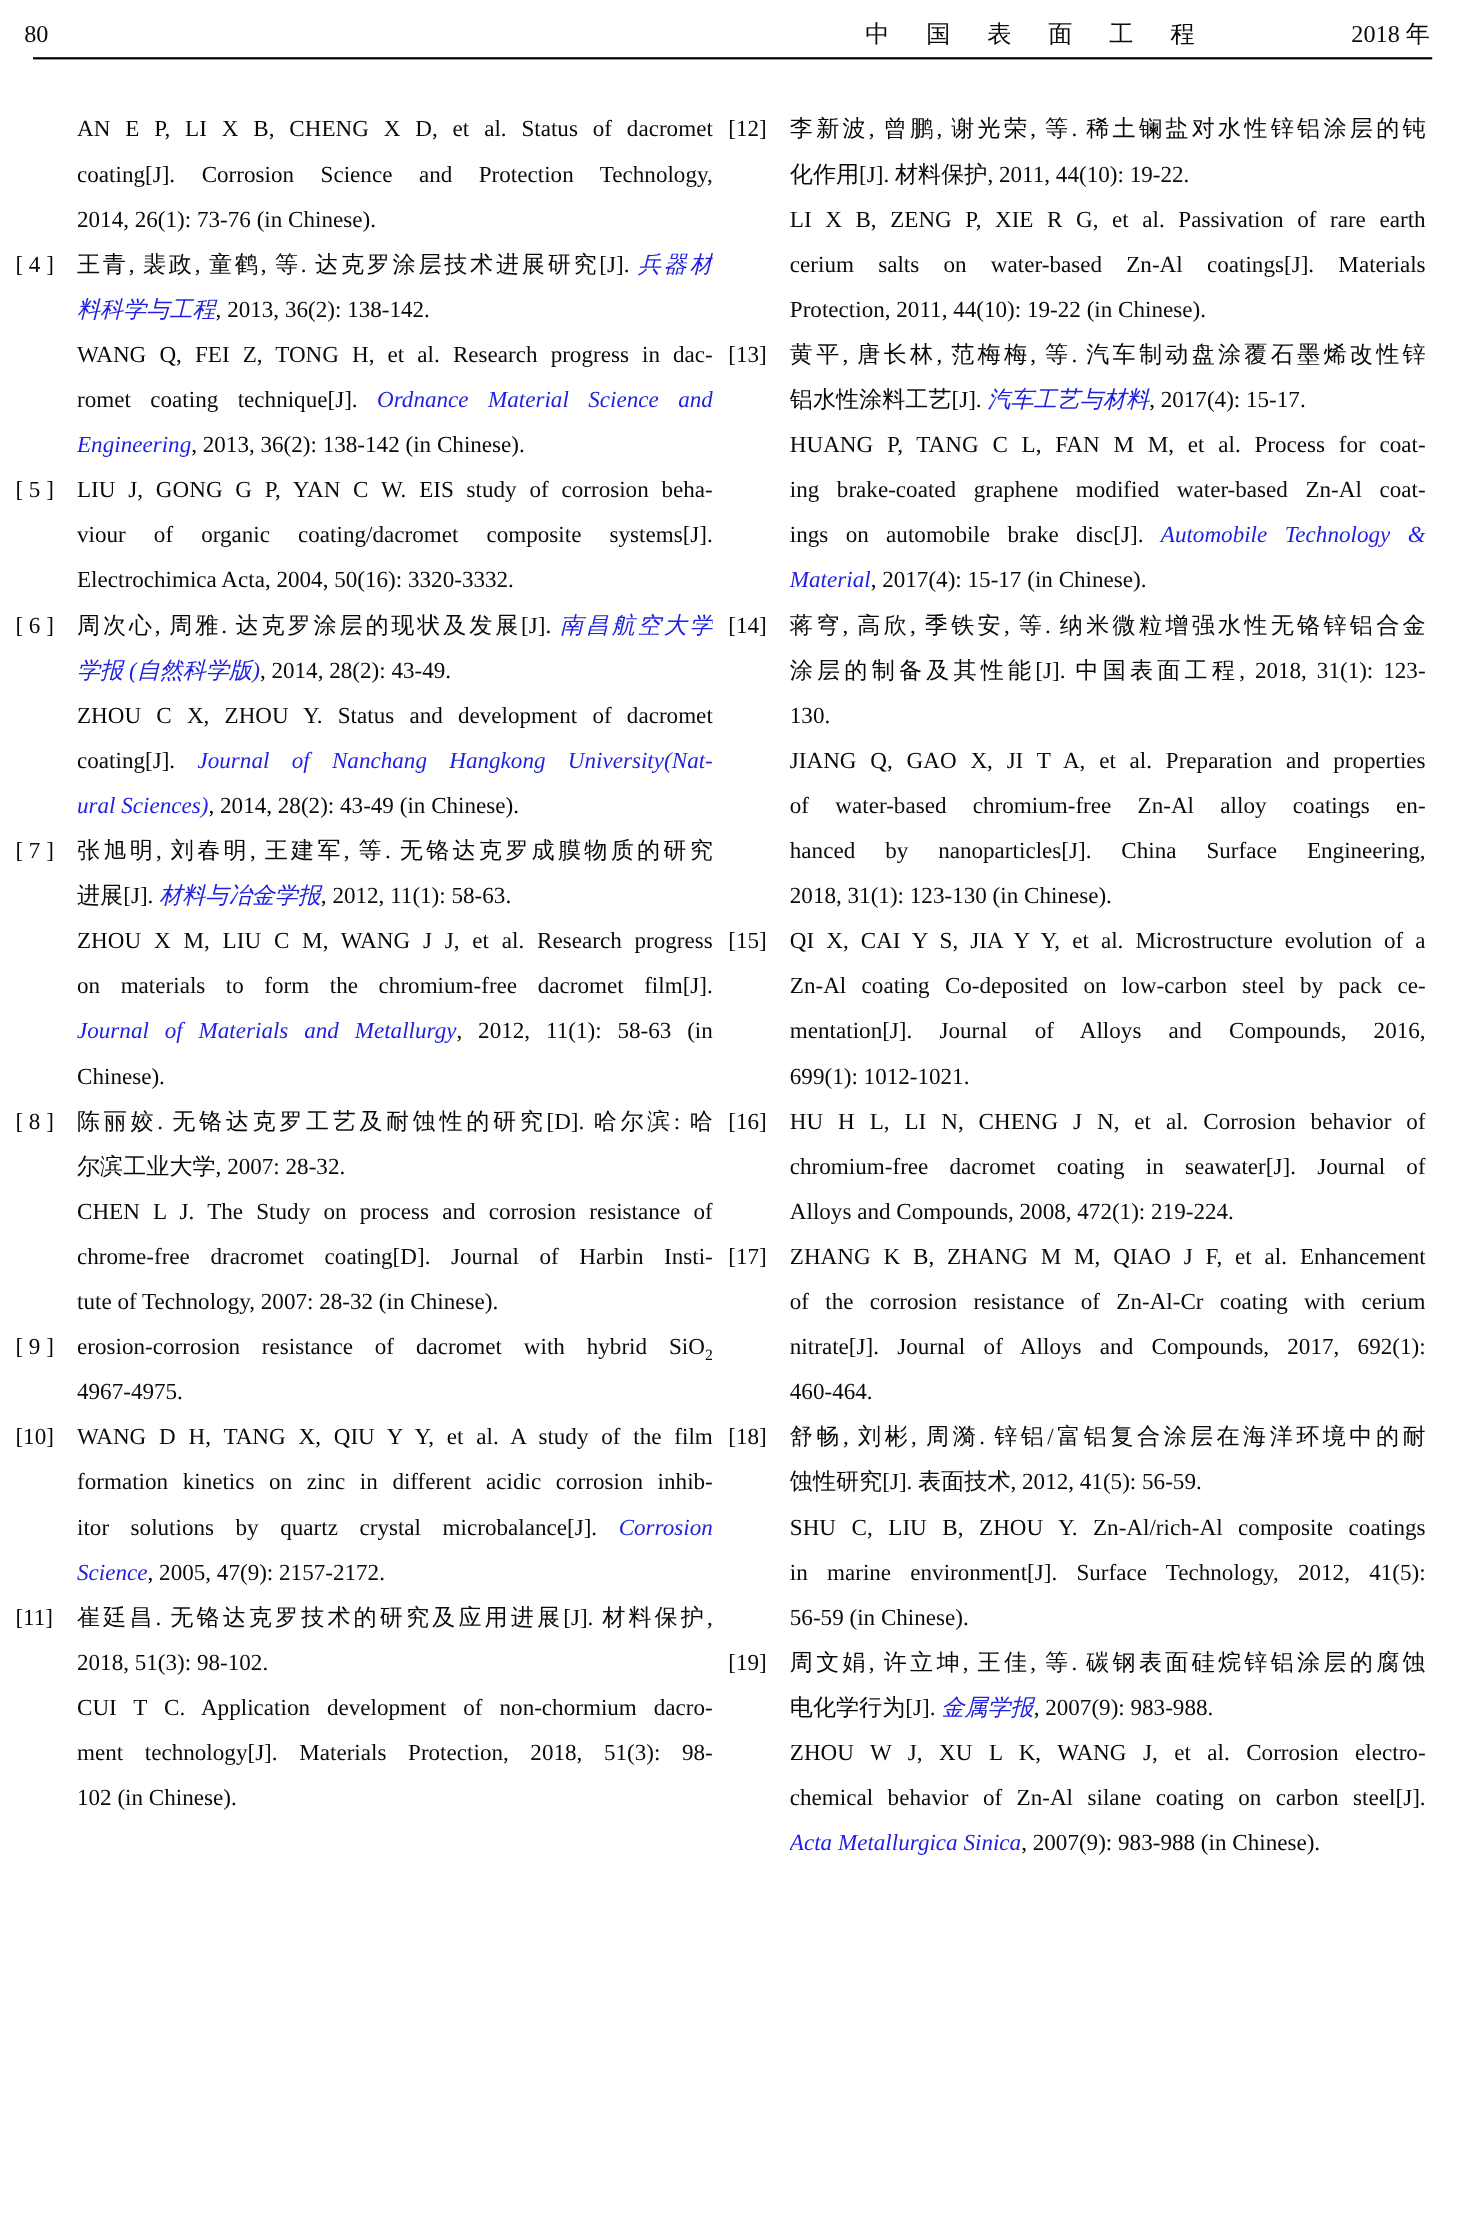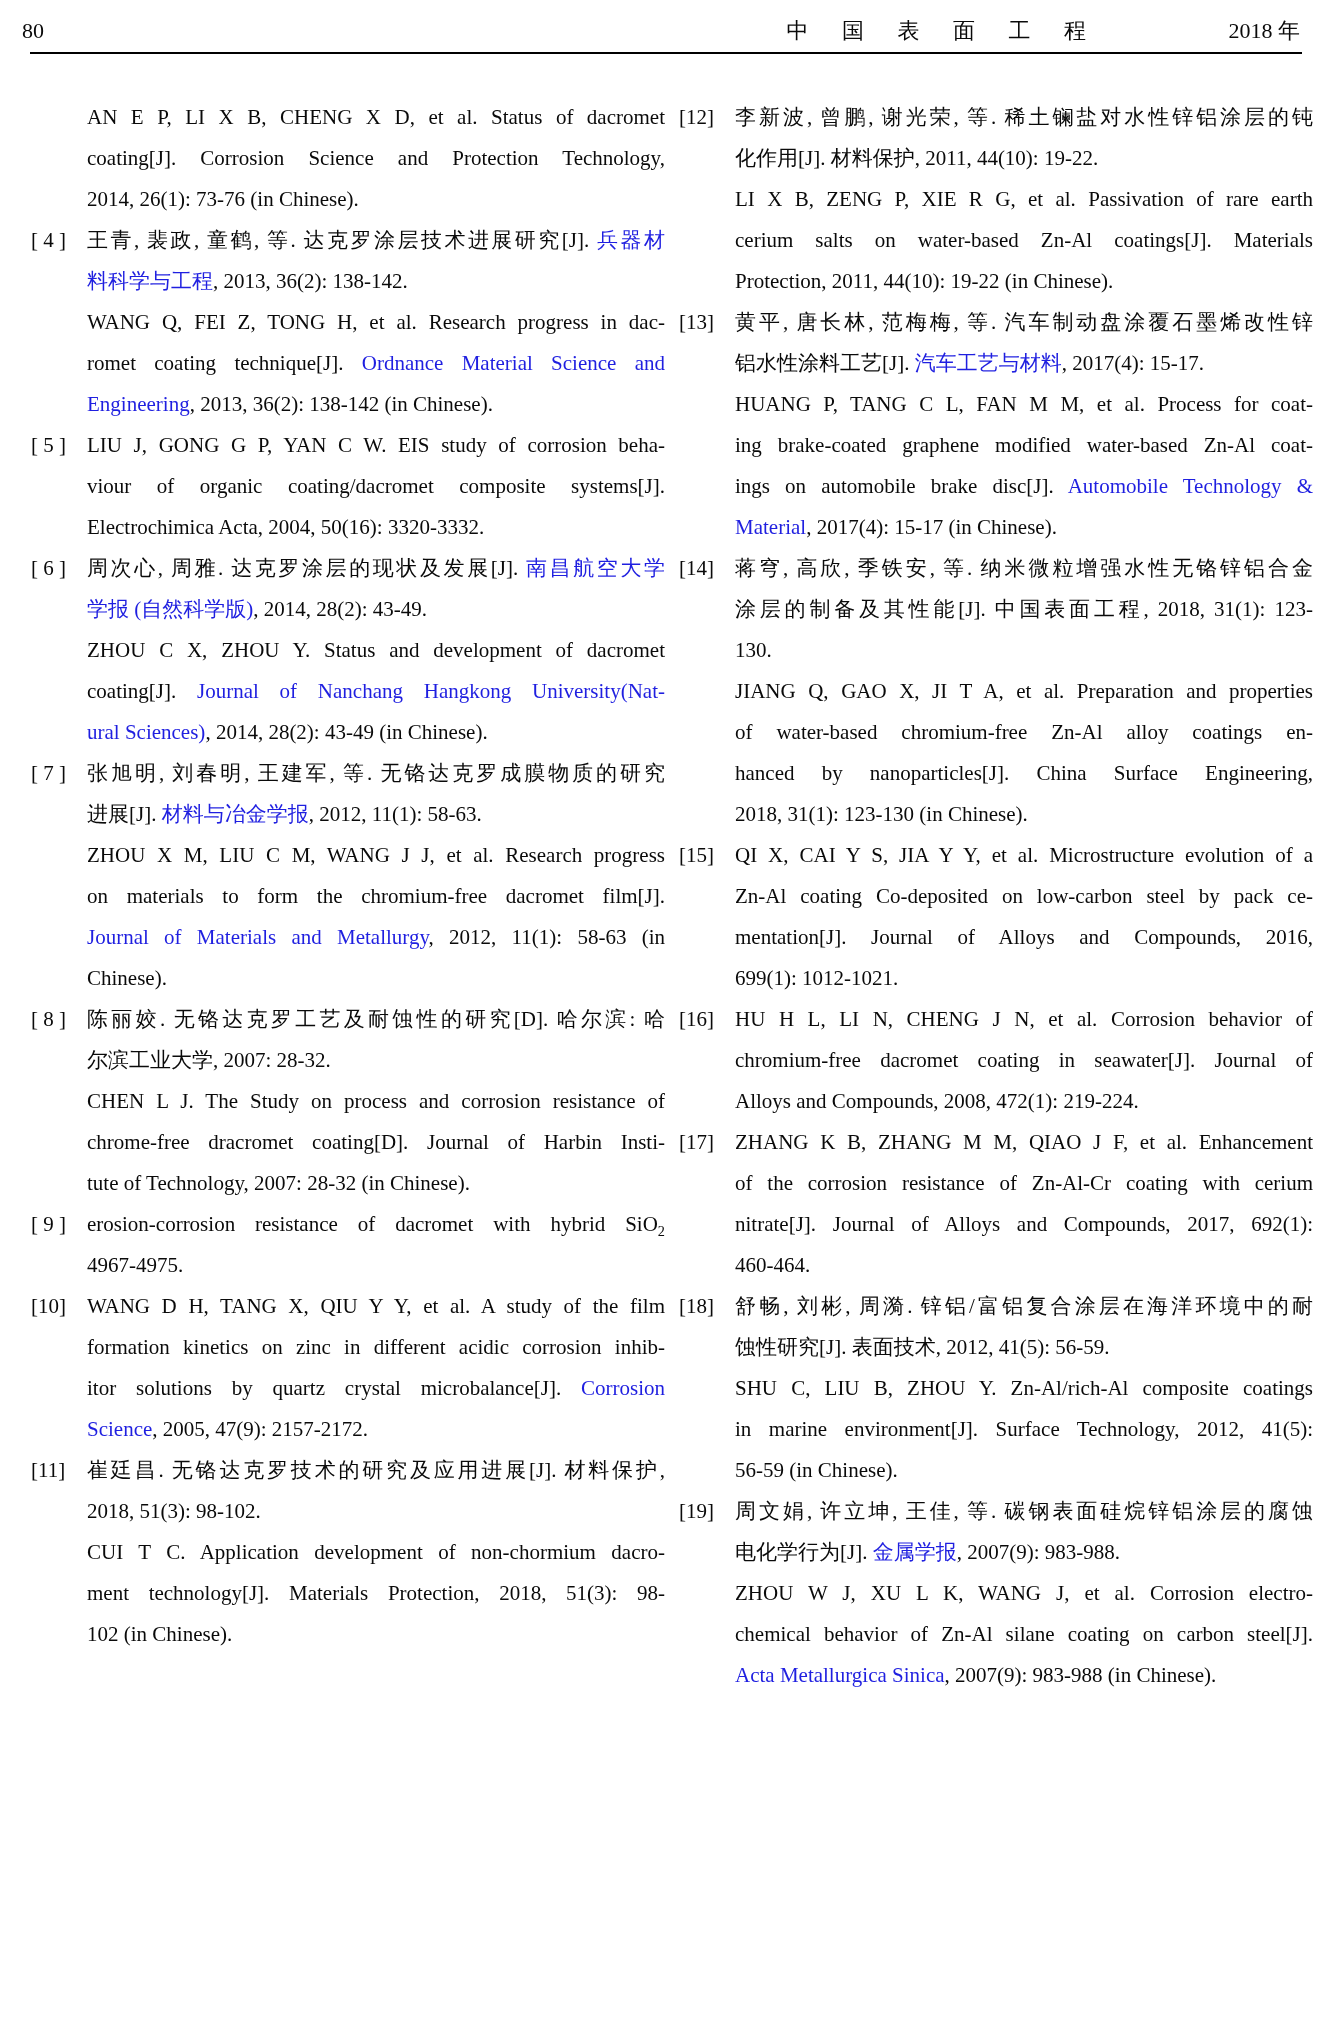--- a/index.html
+++ b/index.html
@@ -21,34 +21,34 @@
     flex: 1; text-align: right;
     letter-spacing: 14px; font-weight: normal;
     font-size: 22px;
   }
   .header-year { width: 200px; text-align: right; }
   .header-rule {
     position: absolute; top: 52px; left: 30px; right: 28px;
     border-top: 2px solid #000;
   }
   .columns {
-    position: absolute; top: 97px; left: 31px;
+    position: absolute; top: 97px; left: 14px;
     width: 1294px;
     display: flex; gap: 14px;
   }
   .col { width: 634px; font-size: 21px; line-height: 41px; }
   .ref { position: relative; padding-left: 56px; }
   .ref-label { position: absolute; left: 0; top: 0; }
   .line {
     text-align: justify;
     text-align-last: justify;
     overflow: hidden;
   }
   .line.last { text-align-last: left; }
-  .link { color: var(--link-blue, #1f1fe0); }
+  .link { color: var(--link-blue, #1f1fe0); font-style: italic; }
   sub { font-size: 0.68em; line-height: 0; }
 </style>
 </head>
 <body>
 
 <div class="page-header">
   <span class="page-number">80</span>
   <span class="journal-title">中 国 表 面 工 程</span>
   <span class="header-year">2018 年</span>
 </div>

